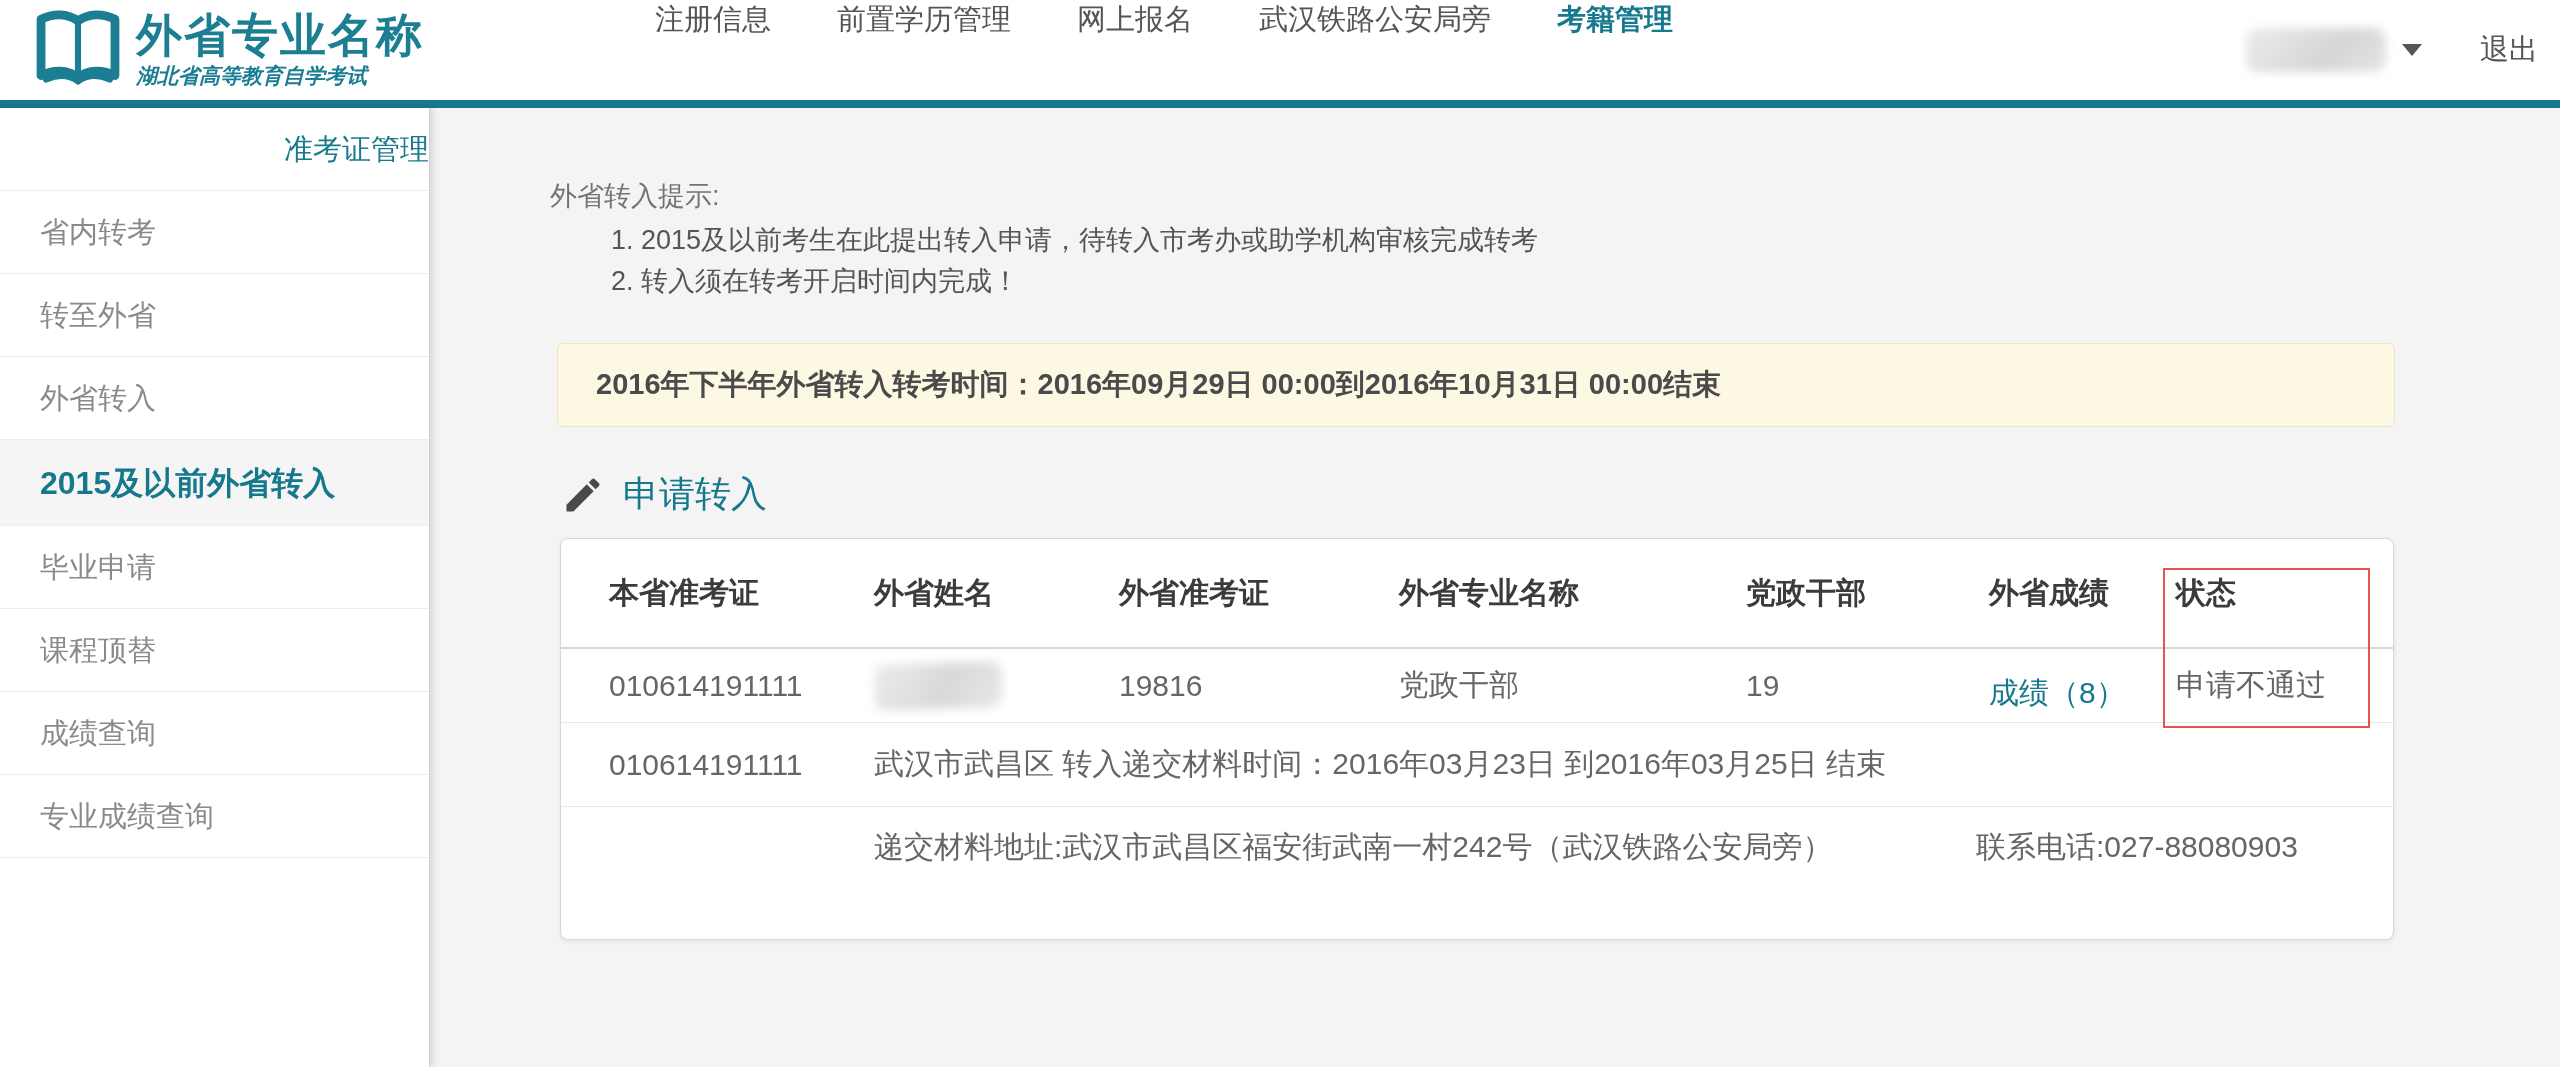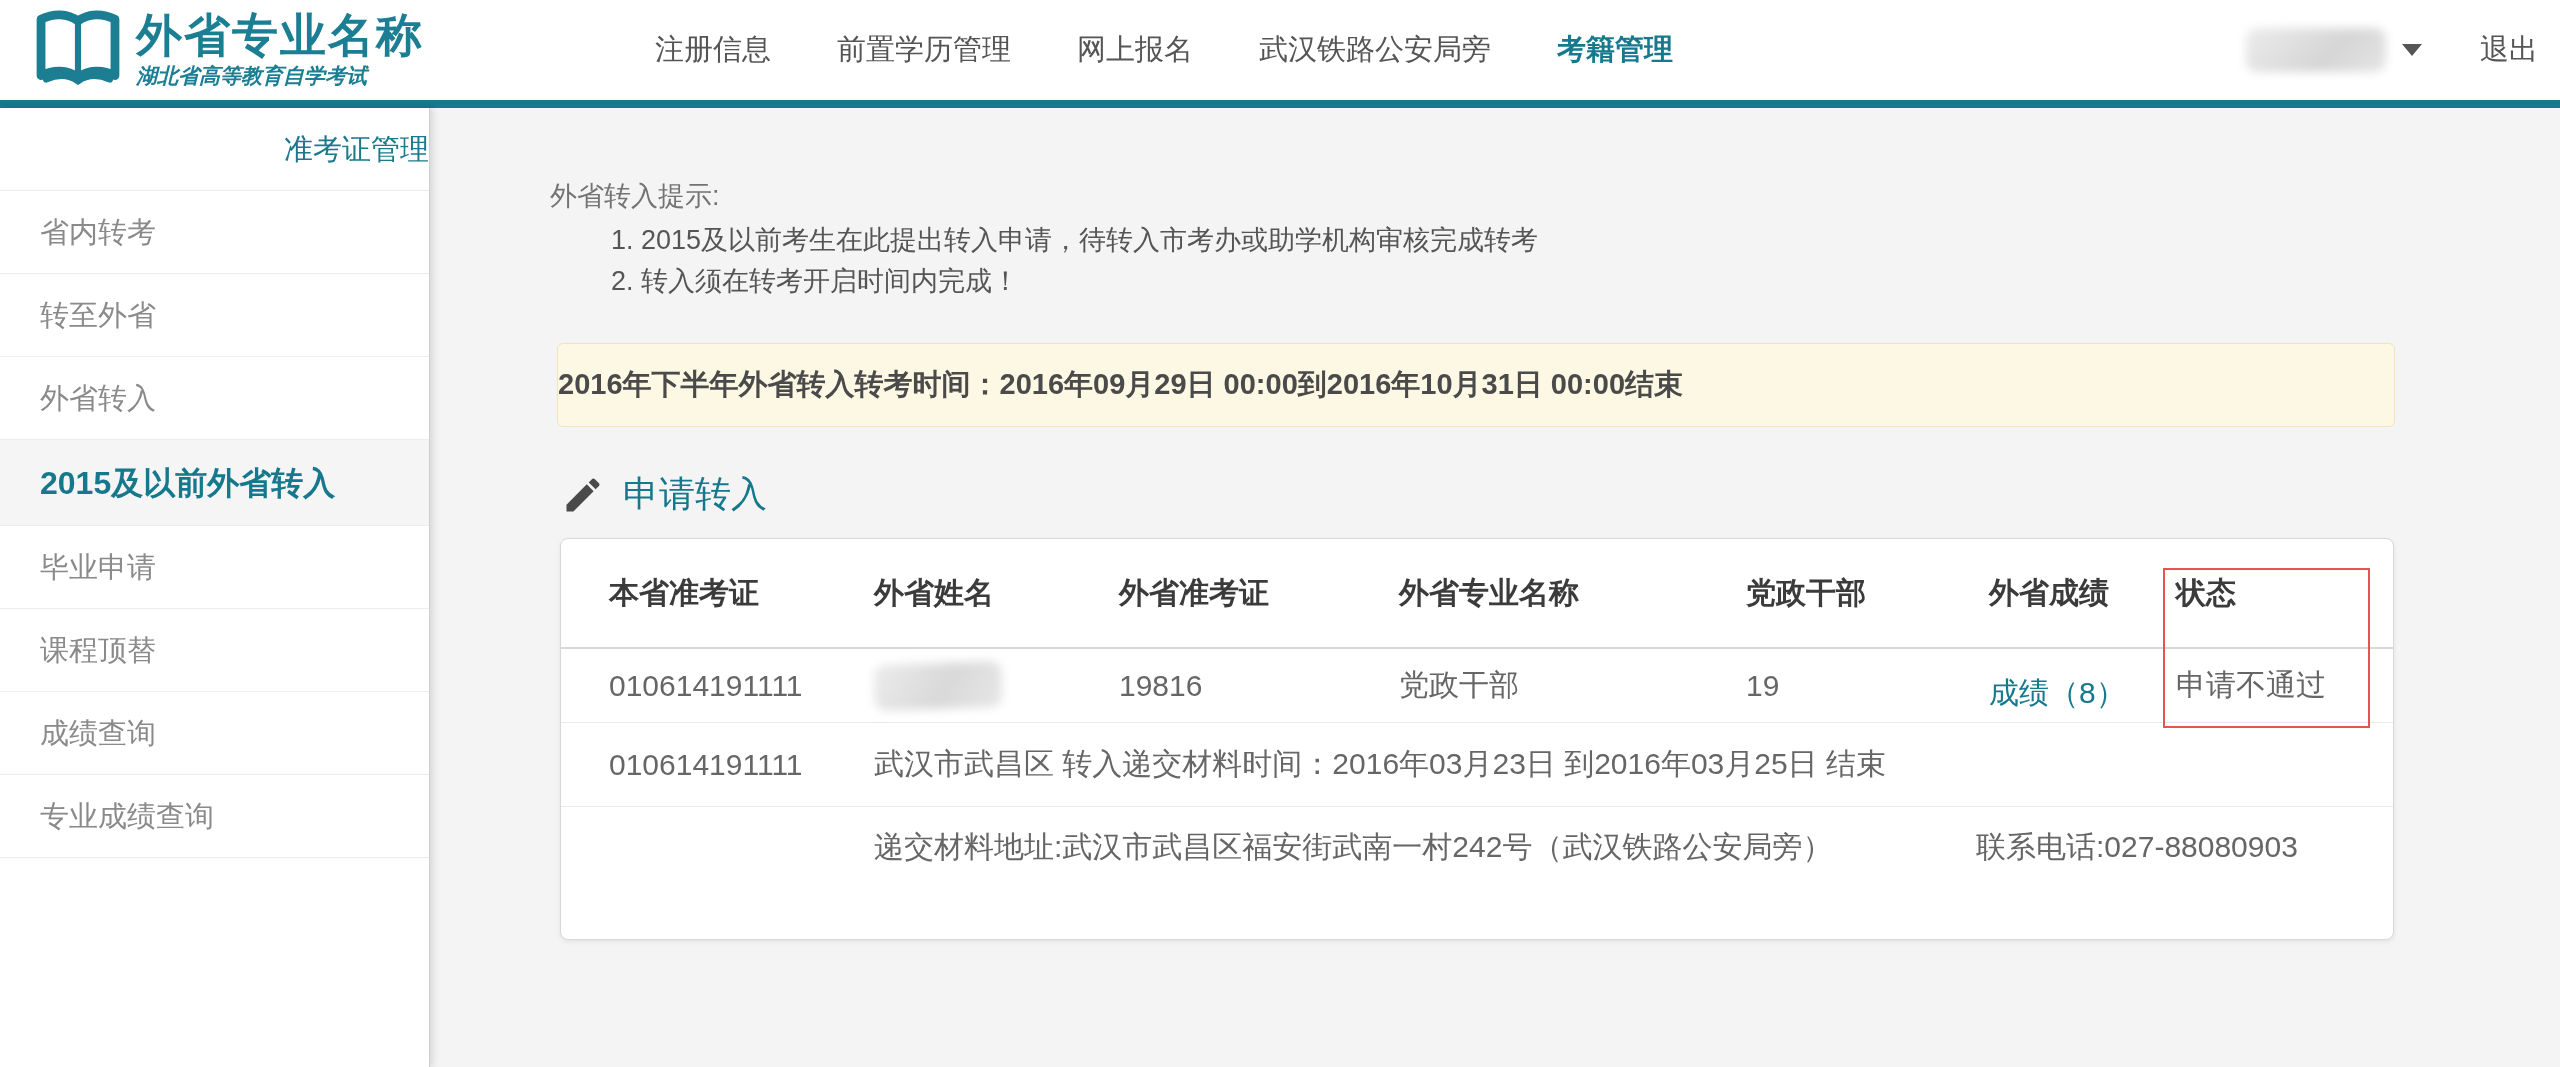--- a/index.html
+++ b/index.html
@@ -8,21 +8,21 @@
   .page { position:relative; width:2560px; height:1067px; }
 
   
   .header { position:absolute; top:0; left:0; width:2560px; height:100px; background:#ffffff; }
   .brand { position:absolute; left:34px; top:10px; display:flex; align-items:center; }
   .brand-icon { width:88px; height:80px; }
   .brand-text { margin-left:14px; }
   .brand-title { font-size:46px; font-weight:bold; color:#1b7e92; letter-spacing:2px; line-height:50px; }
   .brand-sub { font-size:21px; font-weight:bold; font-style:italic; color:#1b7e92; margin-top:2px; }
 
-  .topnav { position:absolute; left:655px; top:0; height:100px; display:flex; align-items:center; gap:66px; }
+  .topnav { position:absolute; left:655px; top:0; height:100px; display:flex; gap:66px; }
   .topnav-item { font-size:29px; color:#555; cursor:pointer; white-space:nowrap; }
   .topnav-item.active { color:#17798d; font-weight:bold; }
 
   .userarea { position:absolute; right:22px; top:0; height:100px; display:flex; align-items:center; }
   .redacted-user { width:140px; height:44px; background:linear-gradient(135deg,#ececec,#d6d6d6 60%,#e5e5e5); border-radius:12px; filter:blur(5px); }
   .caret { width:0; height:0; border-left:10px solid transparent; border-right:10px solid transparent; border-top:12px solid #555; margin-left:16px; cursor:pointer; }
   .logout { font-size:29px; color:#555; margin-left:58px; cursor:pointer; }
 
   .teal-bar { position:absolute; top:100px; left:0; width:2560px; height:8px; background:#16798d; }
 
@@ -35,21 +35,21 @@
   .side-item.active { height:86px; line-height:86px; background:#f5f5f5; color:#16788c; font-weight:bold; font-size:32px; }
 
   
   .content { position:absolute; top:108px; left:431px; right:0; bottom:0; background:#f4f4f4; }
 
   .notice-title { position:absolute; left:119px; top:70px; font-size:27px; color:#737373; }
   .notice-line1 { position:absolute; left:180px; top:114px; font-size:27px; color:#555; }
   .notice-line2 { position:absolute; left:180px; top:155px; font-size:27px; color:#555; }
 
   .banner { position:absolute; left:126px; top:235px; width:1838px; height:84px; background:#fdf8e4;
-            border:1px solid #f0e3bd; border-radius:6px; display:flex; align-items:center; }
+            border:1px solid #f0e3bd; border-radius:6px; display:flex; align-items:center; padding-left:38px; }
   .banner-text { font-size:29px; font-weight:bold; color:#4a4a4a; }
 
   .section-head { position:absolute; left:130px; top:362px; display:flex; align-items:center; }
   .pencil { width:44px; height:44px; margin-right:18px; }
   .section-title { font-size:36px; color:#16788c; }
 
   .card { position:absolute; left:129px; top:430px; width:1834px; height:402px; background:#ffffff;
           border:1px solid #d8d8d8; border-radius:8px; box-shadow:0 2px 5px rgba(0,0,0,0.07); }
 
   .trow { display:grid; grid-template-columns:265px 245px 280px 347px 243px 187px auto;

